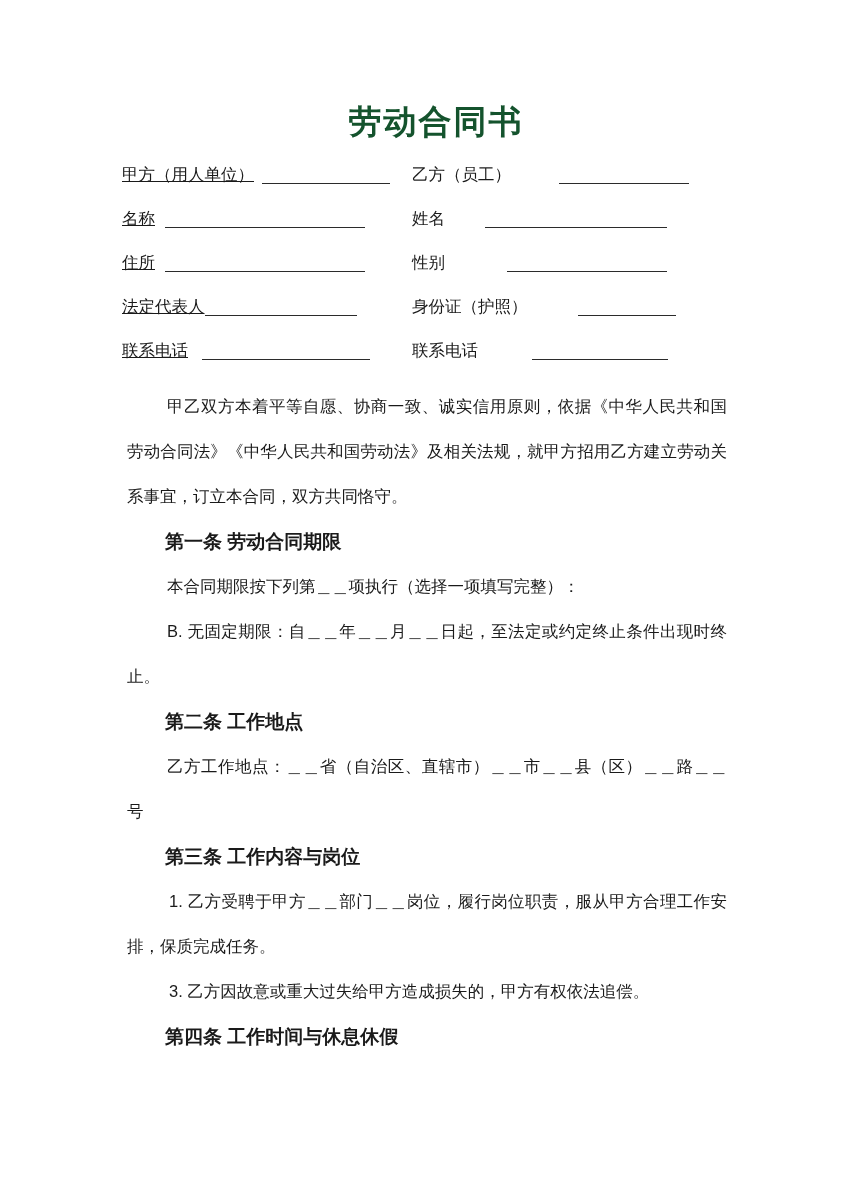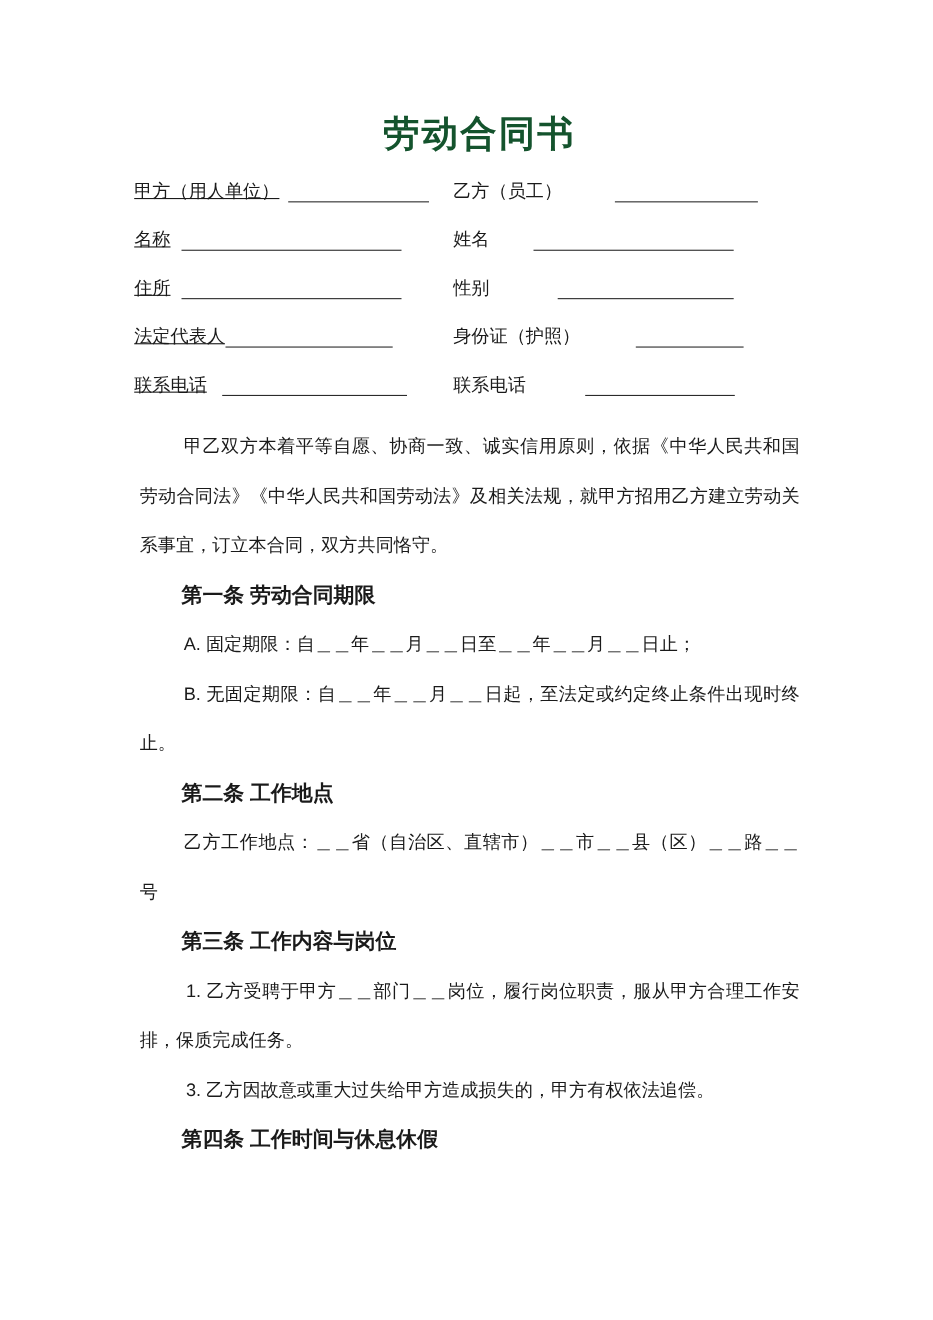--- a/index.html
+++ b/index.html
@@ -163,21 +163,21 @@
       </div>
     </div>
 
   </div>
 
   <div class="body-block">
 
     <p class="para indent">甲乙双方本着平等自愿、协商一致、诚实信用原则，依据《中华人民共和国劳动合同法》《中华人民共和国劳动法》及相关法规，就甲方招用乙方建立劳动关系事宜，订立本合同，双方共同恪守。</p>
 
     <h2 class="artitle">第一条  劳动合同期限</h2>
-    <p class="para indent">A. 固定期限：自＿＿年＿＿月＿＿日至＿＿年＿＿月＿＿日止；</p>
+    <p class="para indent">本合同期限按下列第＿＿项执行（选择一项填写完整）：</p>
     <p class="para indent">B. 无固定期限：自＿＿年＿＿月＿＿日起，至法定或约定终止条件出现时终止。</p>
 
     <h2 class="artitle">第二条  工作地点</h2>
     <p class="para indent">乙方工作地点：＿＿省（自治区、直辖市）＿＿市＿＿县（区）＿＿路＿＿号</p>
 
     <h2 class="artitle">第三条  工作内容与岗位</h2>
     <p class="para indent2">1. 乙方受聘于甲方＿＿部门＿＿岗位，履行岗位职责，服从甲方合理工作安排，保质完成任务。</p>
     <p class="para indent2">3. 乙方因故意或重大过失给甲方造成损失的，甲方有权依法追偿。</p>
 
     <h2 class="artitle">第四条  工作时间与休息休假</h2>

